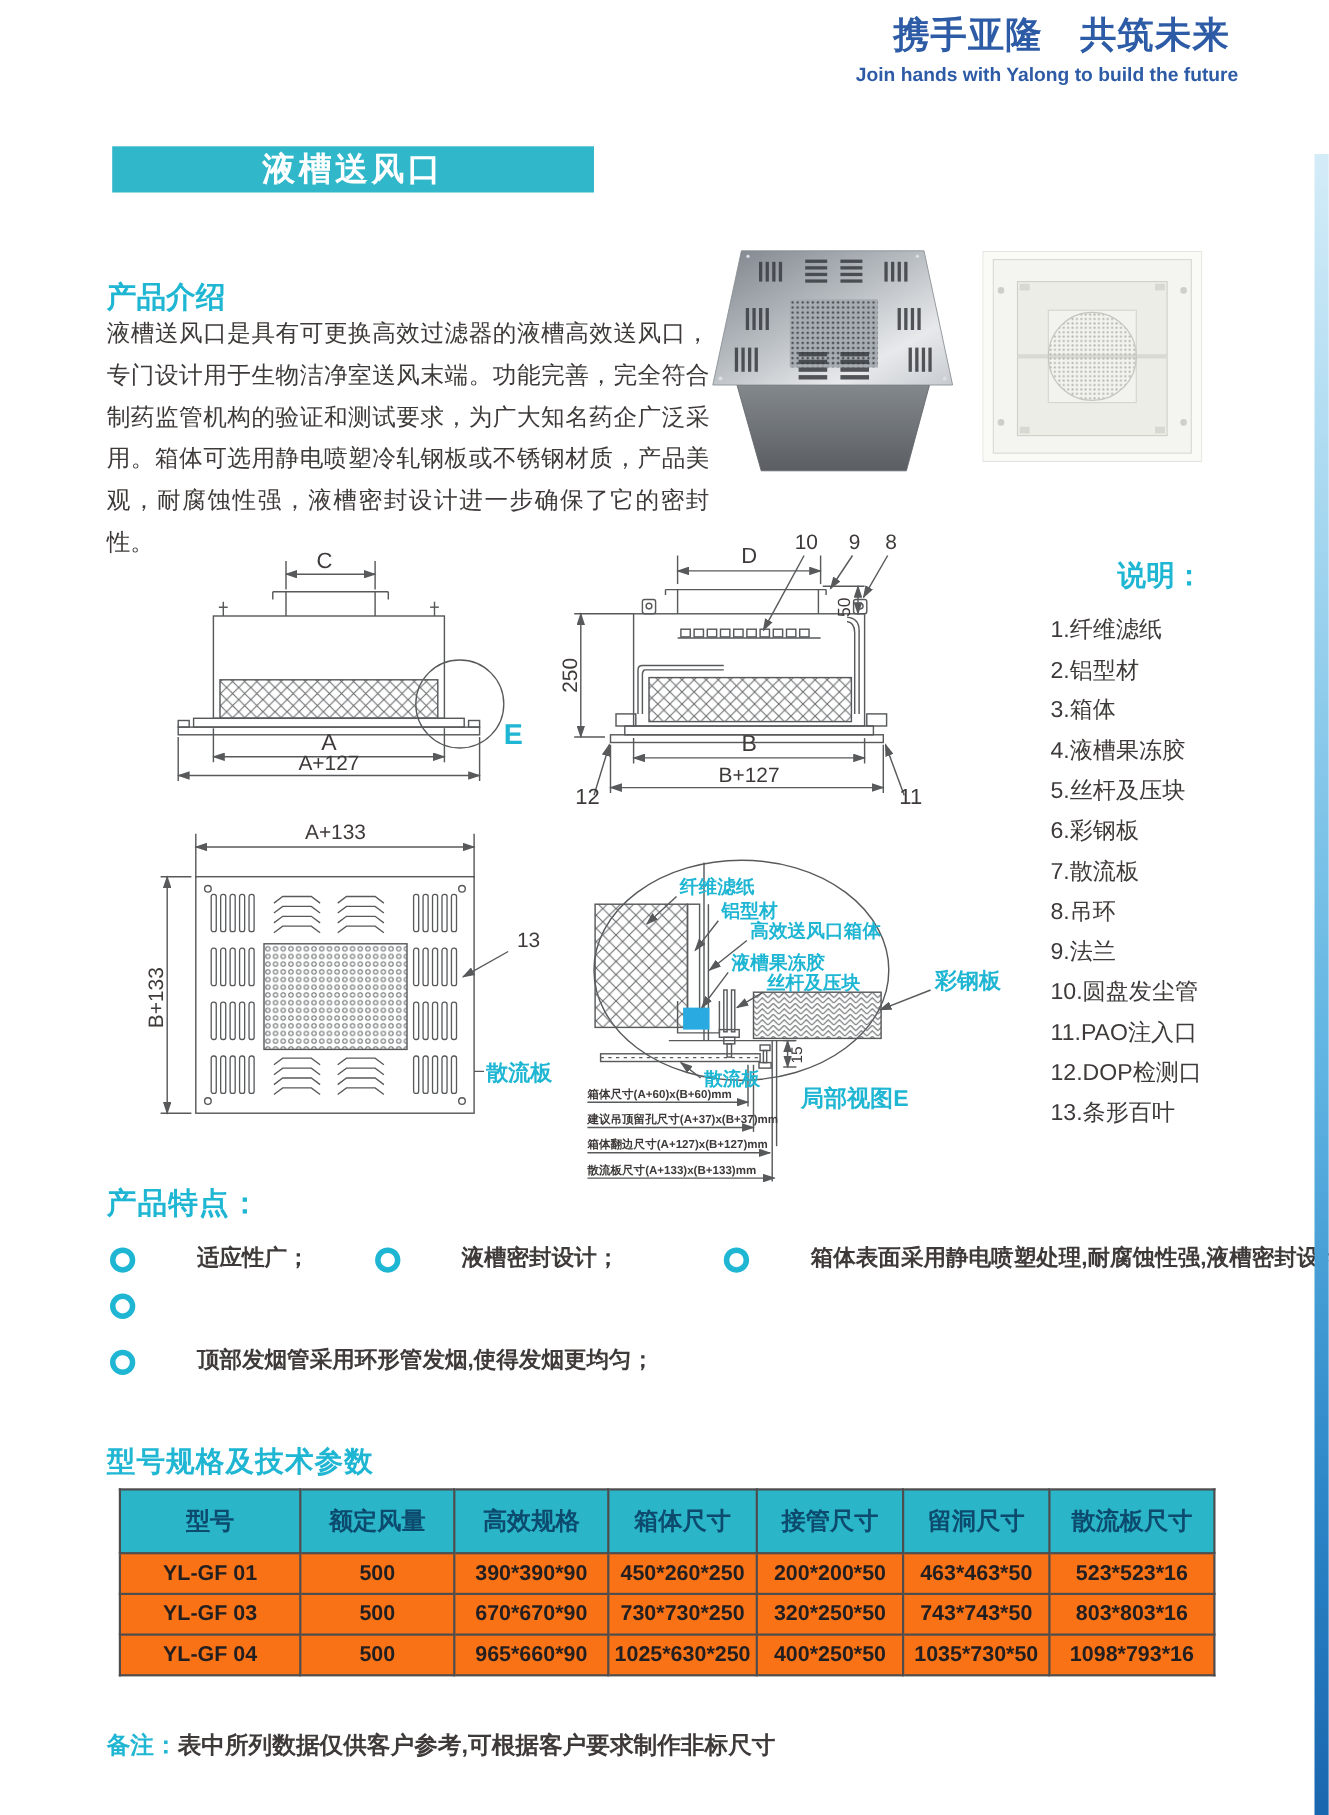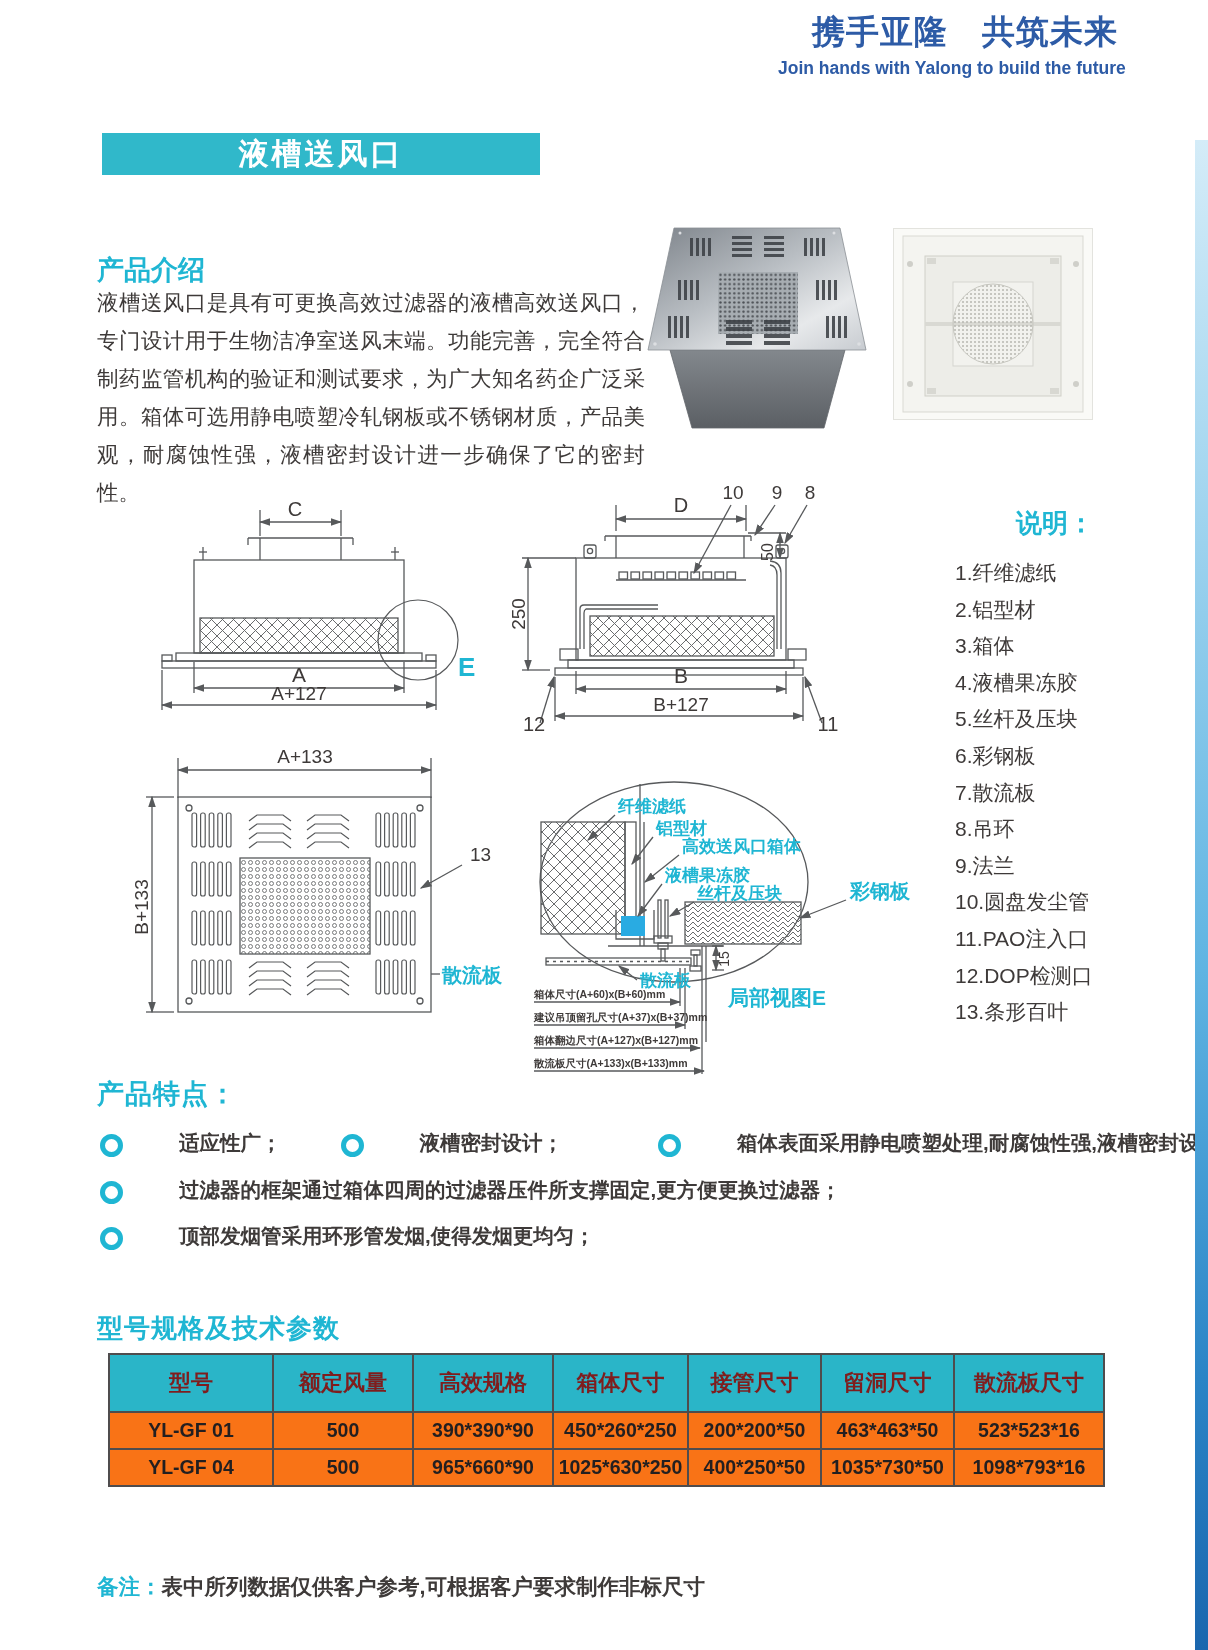--- a/index.html
+++ b/index.html
@@ -25,21 +25,21 @@
   
   .feat-h{top:1076px;left:97px;font-size:27px;font-weight:bold;color:#1fb6d3;letter-spacing:1px;}
   .feat-row{left:100px;width:1108px;display:flex;align-items:flex-end;white-space:nowrap;gap:47px;}
   .ring{width:13px;height:13px;border:5.5px solid #1fb6d3;border-radius:50%;flex:0 0 auto;margin-right:9px;}
   .feat-t{font-size:20.5px;font-weight:600;color:#3e3a39;}
   .gap1{margin-left:12px;}  .gap2{margin-left:48px;}
   
   .spec-h{top:1311px;left:97px;font-size:26px;font-weight:bold;color:#1fb6d3;letter-spacing:1px;}
   table.spec{top:1353px;left:108px;border-collapse:collapse;table-layout:fixed;}
   table.spec th,table.spec td{border:2px solid #4f4c4d;text-align:center;padding:0;}
-  table.spec th{background:#2ab5c8;color:#7f1d1d;font-size:22px;font-weight:bold;height:56px;}
+  table.spec th{background:#2ab5c8;color:#0c4a6e;font-size:22px;font-weight:bold;height:56px;}
   table.spec td{font-size:19.5px;font-weight:600;color:#231f20;height:35px;background:#f97316;}
   
   .remark{top:1572px;left:97px;font-size:21.5px;font-weight:bold;white-space:nowrap;}
   .remark-label{color:#1fb6d3;}
   .remark-text{color:#3e3a39;}
   
   .edge-bar{top:140px;right:0;width:13px;height:1510px;
     background:linear-gradient(180deg,#d4ecf8 0%,#a6d7f0 22%,#5fb4e2 55%,#2a84c6 82%,#1a66ae 100%);}
   svg text{font-family:"Liberation Sans","DejaVu Sans",sans-serif;}
   .dimtxt{fill:#3e3a39;}
@@ -417,21 +417,20 @@
 <div class="abs feat-row" style="top:1129px">
   <span class="ring"></span>
   <span class="feat-t">适应性广；</span>
   <span class="ring gap1"></span>
   <span class="feat-t">液槽密封设计；</span>
   <span class="ring gap2"></span>
   <span class="feat-t">箱体表面采用静电喷塑处理,耐腐蚀性强,液槽密封设计进一步增强了它的独特性；</span>
 </div>
 <div class="abs feat-row" style="top:1176px">
   <span class="ring"></span>
-  <span class="feat-t">过滤器的框架通过箱体四周的过滤器压件所支撑固定,更方便更换过滤器；</span>
 </div>
 <div class="abs feat-row" style="top:1222px">
   <span class="ring"></span>
   <span class="feat-t">顶部发烟管采用环形管发烟,使得发烟更均匀；</span>
 </div>
 
 <div class="abs spec-h">型号规格及技术参数</div>
 <table class="abs spec">
   <colgroup>
     <col style="width:164px">
@@ -457,20 +456,29 @@
     <tr>
       <td>YL-GF 01</td>
       <td>500</td>
       <td>390*390*90</td>
       <td>450*260*250</td>
       <td>200*200*50</td>
       <td>463*463*50</td>
       <td>523*523*16</td>
     </tr>
     <tr>
+      <td>YL-GF 03</td>
+      <td>500</td>
+      <td>670*670*90</td>
+      <td>730*730*250</td>
+      <td>320*250*50</td>
+      <td>743*743*50</td>
+      <td>803*803*16</td>
+    </tr>
+    <tr>
       <td>YL-GF 04</td>
       <td>500</td>
       <td>965*660*90</td>
       <td>1025*630*250</td>
       <td>400*250*50</td>
       <td>1035*730*50</td>
       <td>1098*793*16</td>
     </tr>
   </tbody>
 </table>

